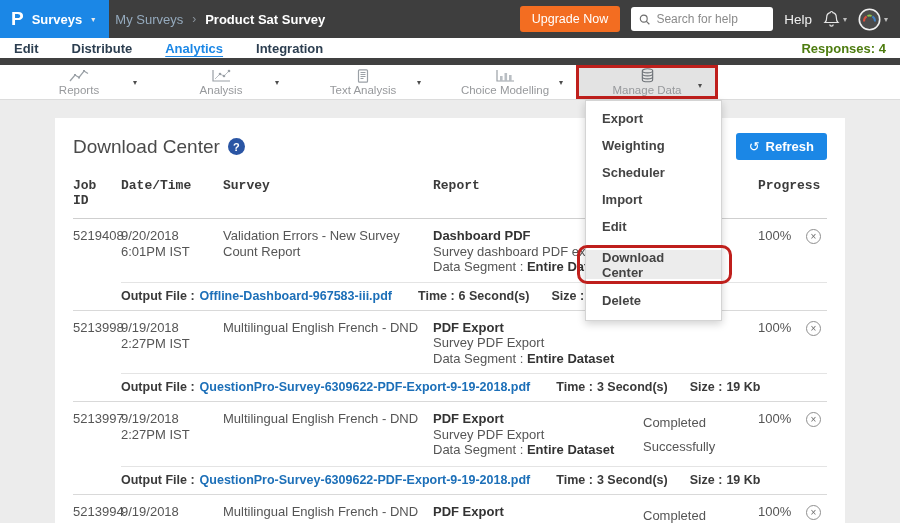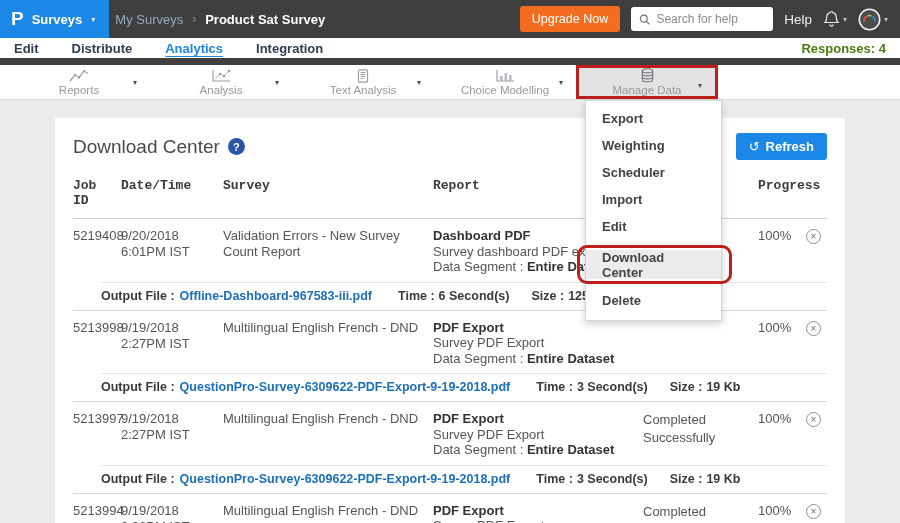--- a/index.html
+++ b/index.html
@@ -57,24 +57,24 @@
   .refresh .ricon { font-size:13px; font-weight:400; }
 
   .trow { display:grid; grid-template-columns:48px 102px 210px 210px 115px 48px 21px; }
   .trow > div { padding-right:10px; }
   .thead { border-bottom:1px solid #cfcfcf; padding:5px 0 10px; font-weight:700; color:#3b3b3b;font-family:Liberation Mono, monospace; }
   .jobblock { border-bottom:1px solid #d9d9d9; }
   .jobrow { padding:9px 0 7px; line-height:16px; color:#555; }
   .report .rt { font-weight:700; color:#333; }
   .report div { line-height:15.5px; }
   .report .seg b { color:#333; }
-  .status { color:#555; line-height:18px; }
+  .status { color:#555; line-height:24px; }
   .xicon { width:15px; height:15px; border:1px solid #8f8f8f; border-radius:50%; color:#6f6f6f;
            font-size:10px; line-height:13px; text-align:center; display:inline-block; cursor:pointer; }
-  .outrow { margin-left:28px; border-top:1px solid #e4e4e4; padding:6px 0 7px; font-size:12.5px;
+  .outrow { margin-left:48px; border-top:1px solid #e4e4e4; padding:6px 0 7px; font-size:12.5px;
             font-weight:700; color:#3a3a3a; display:flex; align-items:center; }
   .outrow .olink { color:#1c6fb8; text-decoration:none; margin-left:5px; cursor:pointer; }
   .outrow .grp { margin-left:26px; }
   .outrow .grp2 { margin-left:22px; }
   .outrow .val { margin-left:4px; }
 
   
   .menu { position:absolute; left:585px; top:100px; width:137px; background:#fff; border:1px solid #d4d4d4;
           box-shadow:0 3px 8px rgba(0,0,0,.18); z-index:40; padding:4px 0 6px;font-weight:bold; }
   .mi { padding:6px 16px; height:27px; font-size:13px; color:#444; cursor:pointer; line-height:15px; }

